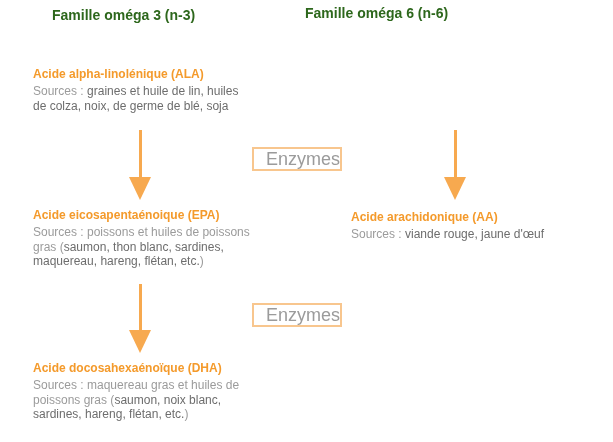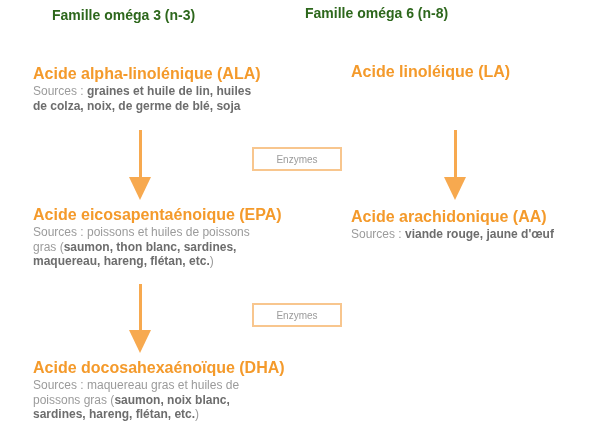--- a/index.html
+++ b/index.html
@@ -32,31 +32,31 @@
 
   .node {
     position: absolute;
     font-size: 12px;
     line-height: 14.5px;
     color: var(--text-gray);
   }
   .node .title {
     color: var(--title-orange);
     font-weight: bold;
-    font-size: 16px;
+    font-size: 12px;
     line-height: 14px;
     margin: 0 0 3px 0;
     white-space: nowrap;
   }
   .node .src {
     white-space: pre-line;
   }
   .node .src .bold {
     color: var(--text-gray-bold);
-    font-weight: bold;
+    font-weight: normal;
   }
   #node-ala { left: 33px; top: 67px;  width: 280px; }
   #node-la  { left: 351px; top: 65px; width: 260px; }
   #node-epa { left: 33px; top: 208px; width: 280px; }
   #node-aa  { left: 351px; top: 210px; width: 260px; }
   #node-dha { left: 33px; top: 361px; width: 280px; }
 
   .arrow { position: absolute; width: 22px; }
   .arrow .arrow-line {
     position: absolute;
@@ -80,44 +80,43 @@
   #arrow-n3-2 .arrow-line { height: 46px; }
   #arrow-n3-2 .arrow-head { top: 46px; }
 
   .enzyme-box {
     position: absolute;
     width: 86px;
     height: 20px;
     border: 2px solid var(--box-border-orange);
     background: var(--background);
     color: var(--text-gray);
-    font-size: 10px;
+    font-size: 18px;
     display: flex;
     align-items: center;
-    justify-content: center;
+    justify-content: flex-end;
   }
   #enzyme-1 { left: 252px; top: 147px; }
   #enzyme-2 { left: 252px; top: 303px; }
 </style>
 </head>
 <body>
 
 <div class="canvas">
 
   <div class="col-header" id="hdr-omega3">Famille oméga 3 (n-3)</div>
-  <div class="col-header" id="hdr-omega6">Famille oméga 6 (n-8)</div>
+  <div class="col-header" id="hdr-omega6">Famille oméga 6 (n-6)</div>
 
   <div class="node" id="node-ala">
     <div class="title">Acide alpha-linolénique (ALA)</div>
     <div class="src"><span>Sources : </span><span class="bold">graines et huile de lin, huiles
 de colza, noix, de germe de blé, soja</span><span></span></div>
   </div>
 
   <div class="node" id="node-la">
-    <div class="title">Acide linoléique (LA)</div>
   </div>
 
   <div class="arrow" id="arrow-n3-1">
     <div class="arrow-line"></div>
     <div class="arrow-head"></div>
   </div>
 
   <div class="arrow" id="arrow-n6-1">
     <div class="arrow-line"></div>
     <div class="arrow-head"></div>

